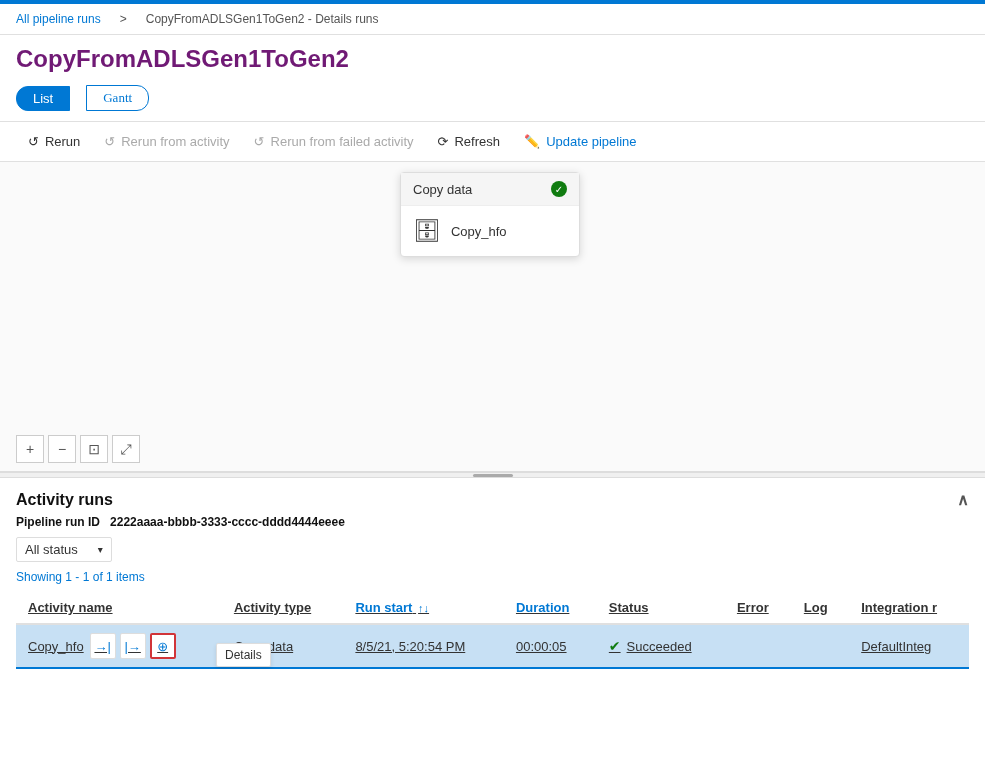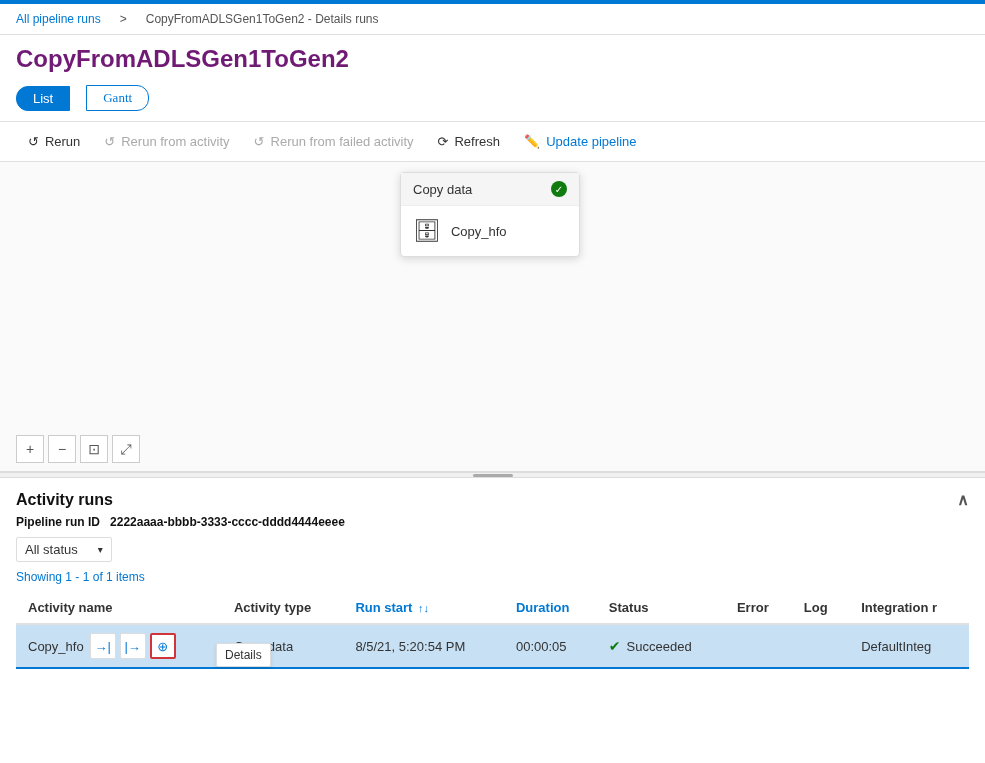--- a/index.html
+++ b/index.html
@@ -110,21 +110,21 @@
     .pipeline-run-id { font-size: 12px; color: #555; margin-bottom: 8px; }
     .pipeline-run-id span { font-weight: 600; color: #111; }
 
     .status-filter { display: flex; align-items: center; gap: 4px; margin-bottom: 8px; }
     .status-filter-btn { display: flex; align-items: center; gap: 20px; padding: 4px 8px; border: 1px solid #ddd; border-radius: 2px; background: #fff; cursor: pointer; font-size: 13px; color: #333; }
     .chevron-down { font-size: 10px; }
 
     .showing-text { font-size: 12px; color: #0078d4; margin-bottom: 8px; }
 
     .table-container { overflow-x: auto; }
-    table { width: 100%; border-collapse: collapse; font-size: 13px; }
+    table { width: 100%; border-collapse: collapse; font-size: 13px; text-decoration: underline; }
     th { padding: 8px 12px; text-align: left; font-weight: 600; color: #333; border-bottom: 2px solid #e0e0e0; white-space: nowrap; background: #fff; }
     th.blue { color: #0078d4; cursor: pointer; }
     th .sort-icon { font-size: 11px; margin-left: 2px; }
     td { padding: 8px 12px; border-bottom: 1px solid #f0f0f0; white-space: nowrap; vertical-align: middle; }
     tr.highlighted { background: #c7e0f4; }
     tr.highlighted td { border-bottom: 2px solid #0078d4; }
 
     .row-actions { display: flex; align-items: center; gap: 4px; }
     .row-action-btn {
       width: 26px;

